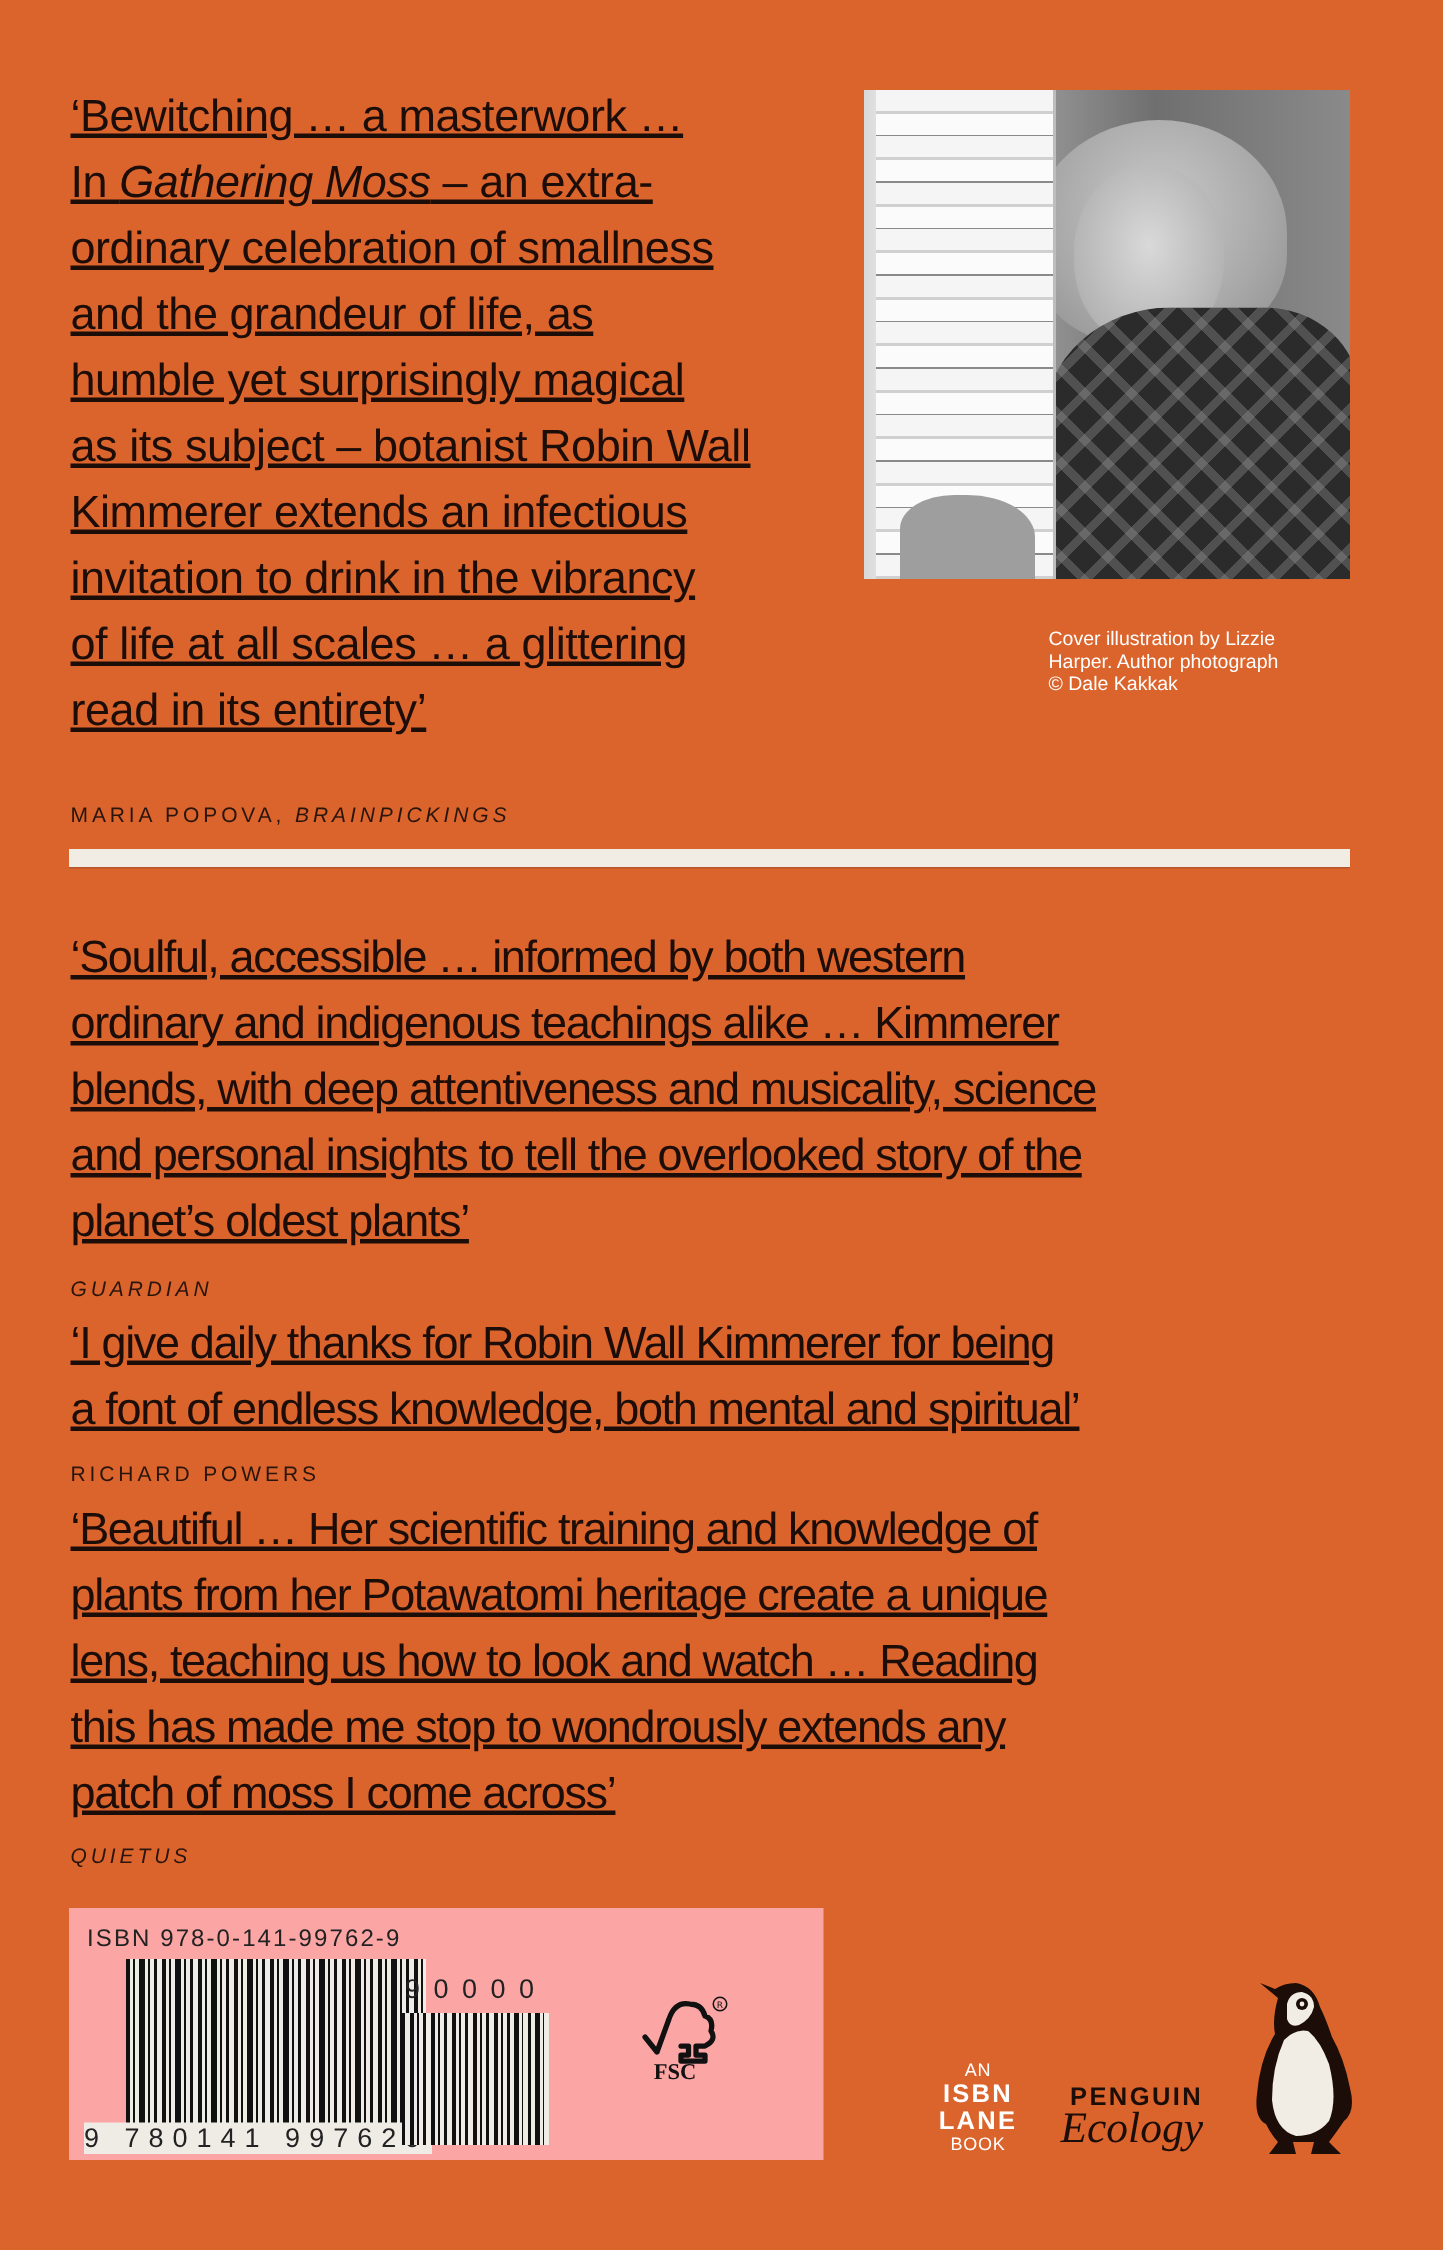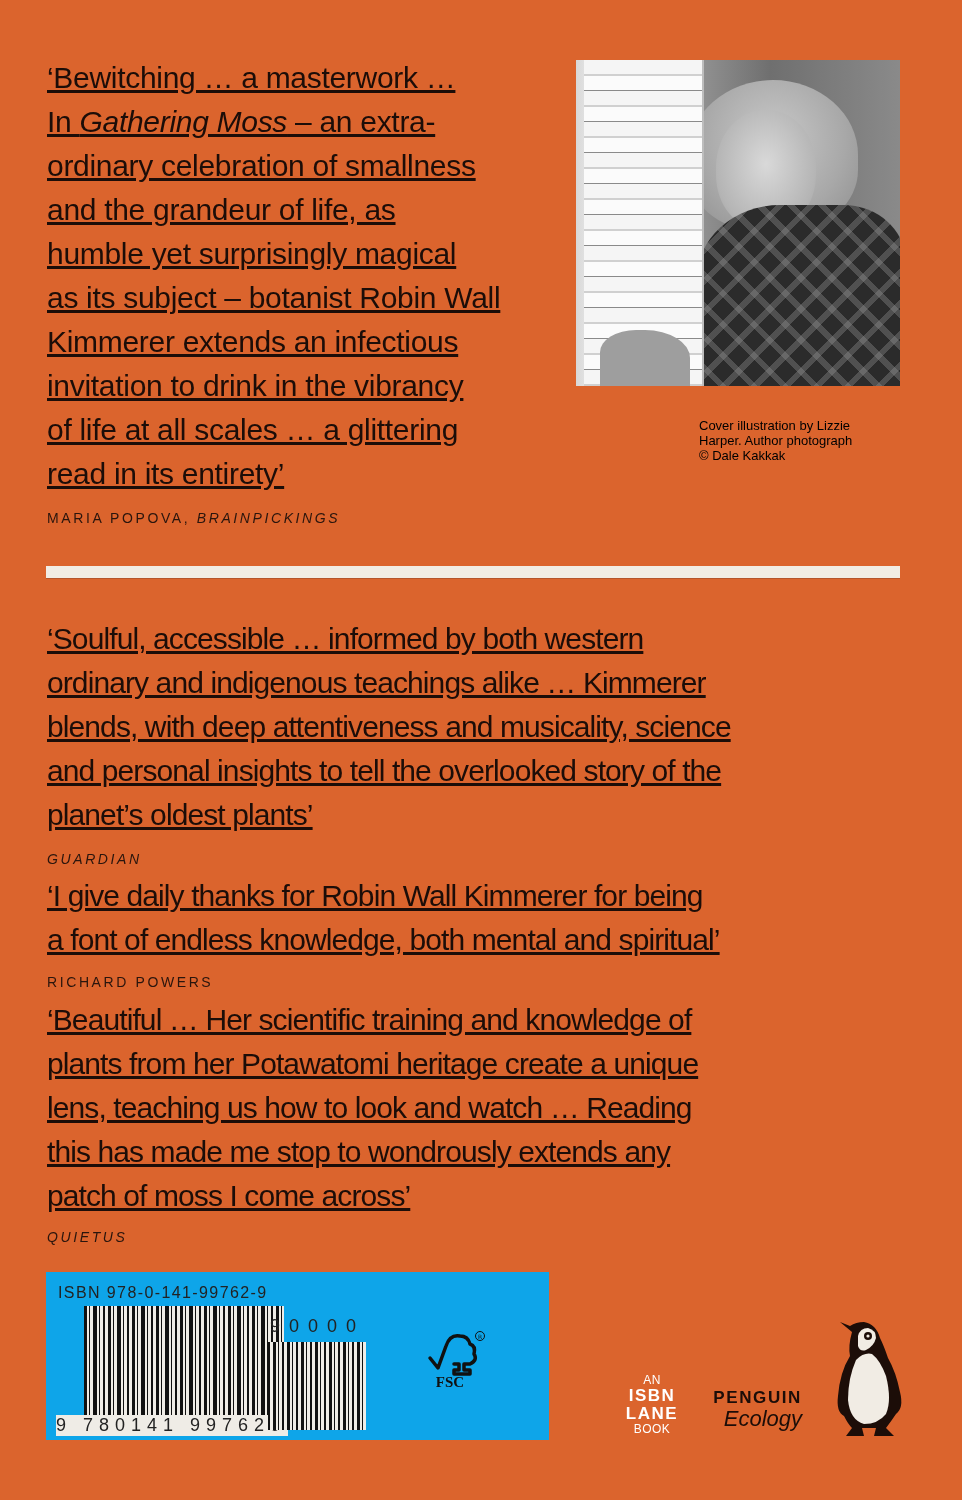--- a/index.html
+++ b/index.html
@@ -24,21 +24,21 @@
     font-size: 14px;
     letter-spacing: 2.6px;
     text-transform: uppercase;
     color: #2a150d;
     white-space: nowrap;
   }
   .attrib i { font-style: italic; }
   i { font-style: italic; text-align: center; }
 
   #quote1 { left: 47px; top: 56px; width: 520px; }
-  #attrib1 { left: 47px; top: 510px; }
+  #attrib1 { left: 47px; top: 535px; }
 
   #photo {
     left: 576px; top: 60px; width: 324px; height: 326px;
     background: linear-gradient(90deg, #d8d8d8 0%, #f2f2f2 8%, #fafafa 20%, #e6e6e6 30%, #9a9a9a 33%, #6f6f6f 60%, #8a8a8a 100%);
     overflow: hidden;
   }
   #photo .trunk {
     position: absolute; left: 8px; top: 0; width: 118px; height: 326px;
     background: repeating-linear-gradient(180deg, #f5f5f5 0 14px, #d0d0d0 14px 16px, #fbfbfb 16px 30px, #8a8a8a 30px 31px);
     border-right: 2px solid #bdbdbd;
@@ -63,40 +63,40 @@
   }
   #photo .hand {
     position: absolute; left: 24px; top: 270px; width: 90px; height: 56px;
     border-radius: 40% 50% 0 0;
     background: #9e9e9e;
   }
 
   #credit {
     left: 699px; top: 418px; width: 200px;
     font-size: 13px; line-height: 15px;
-    color: #000000;
+    color: #ffffff;
   }
   #credit span { display: block; white-space: nowrap; }
 
   #divider {
     left: 46px; top: 566px; width: 854px; height: 12px;
     background: #F1ECE4;
     box-shadow: 0 1px 0 #b5542a;
   }
 
   #quote2 { left: 47px; top: 617px; width: 850px; }
   #attrib2 { left: 47px; top: 851px; }
   #quote3 { left: 47px; top: 874px; width: 850px; }
   #attrib3 { left: 47px; top: 974px; }
   #quote4 { left: 47px; top: 998px; width: 850px; }
   #attrib4 { left: 47px; top: 1229px; }
 
   #barcode-box {
     left: 46px; top: 1272px; width: 503px; height: 168px;
-    background: #0ea5e9;
+    background: #fca5a5;
   }
   #isbn-label {
     left: 12px; top: 12px;
     font-size: 16px; letter-spacing: 1.4px; color: #222;
     white-space: nowrap;
   }
   #barcode-main {
     left: 38px; top: 34px; width: 200px; height: 118px;
     background: repeating-linear-gradient(90deg,
       #111 0 3px, #EFECE6 3px 5px, #111 5px 6px, #EFECE6 6px 9px,
@@ -128,22 +128,22 @@
   #allen-lane {
     left: 614px; top: 1374px; width: 76px; text-align: center;
     color: #ffffff;
   }
   #allen-lane .small { font-size: 12px; line-height: 13px; display: block; letter-spacing: 0.5px; }
   #allen-lane .big { font-size: 17px; line-height: 18px; font-weight: bold; display: block; letter-spacing: 1.5px; }
 
   #penguin-ecology { left: 702px; top: 1388px; width: 100px; text-align: right; }
   #penguin-ecology .big { font-size: 17px; line-height: 20px; font-weight: bold; letter-spacing: 1.6px; display: block; }
   #penguin-ecology .serif {
-    font-family: Liberation Sans, sans-serif; font-style: italic;
-    font-size: 22px; line-height: 22px; display: block;
+    font-family: Liberation Serif, serif; font-style: italic;
+    font-size: 29px; line-height: 22px; display: block;
   }
 
   #penguin-logo { left: 834px; top: 1316px; width: 72px; height: 126px; }
 </style>
 </head>
 <body>
 
 <div class="abs quote" id="quote1">
   <span class="line">‘Bewitching … a masterwork …</span>
   <span class="line"><span>In </span><i>Gathering Moss</i><span> – an extra-</span></span>

